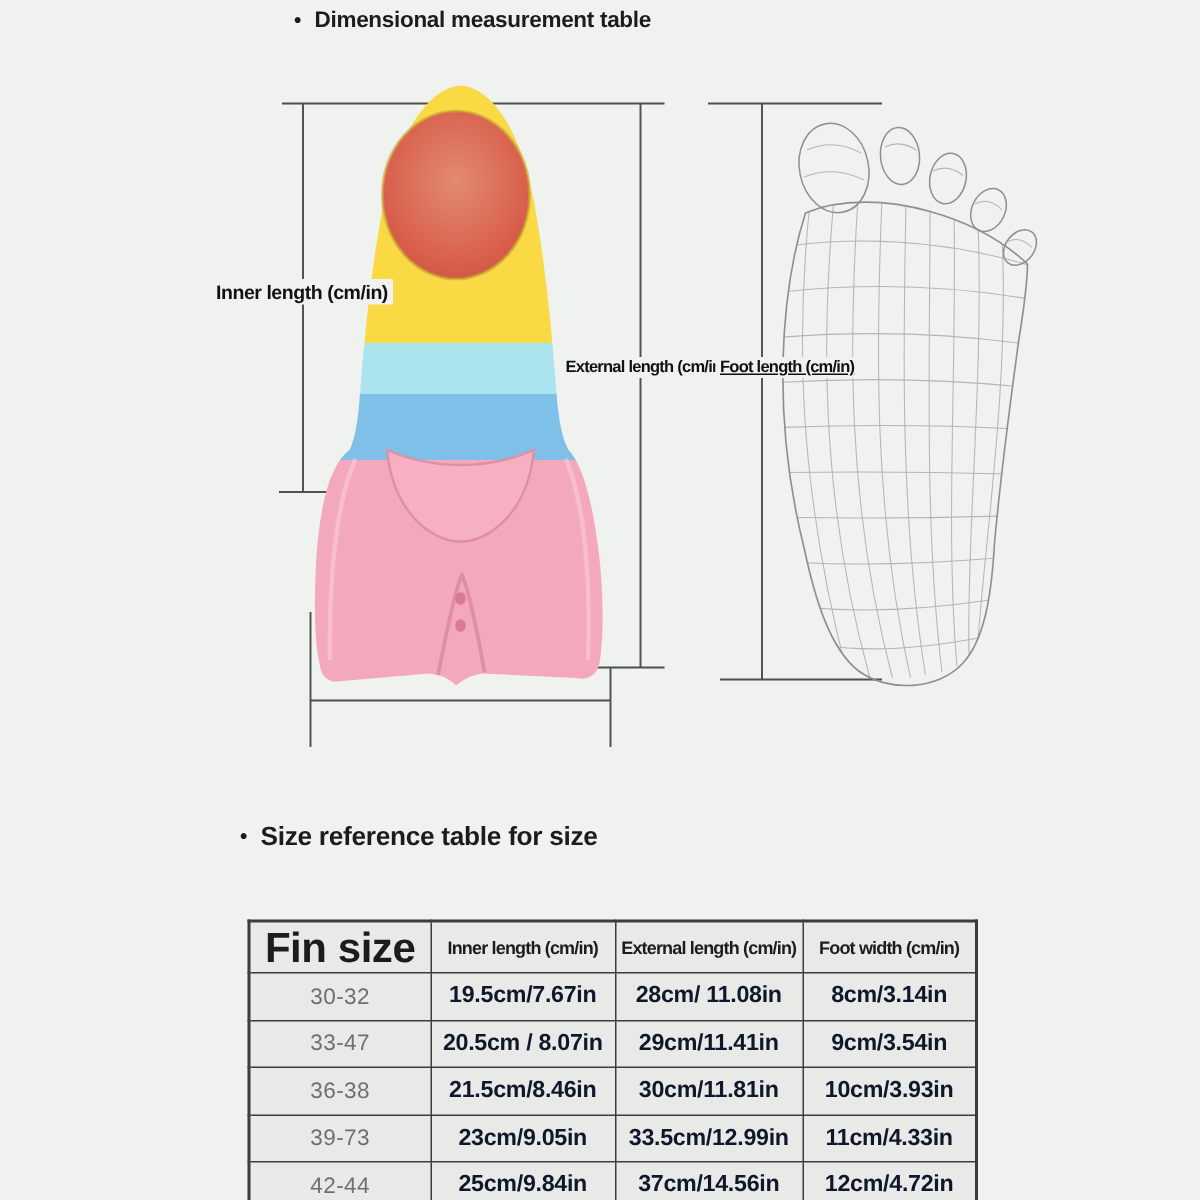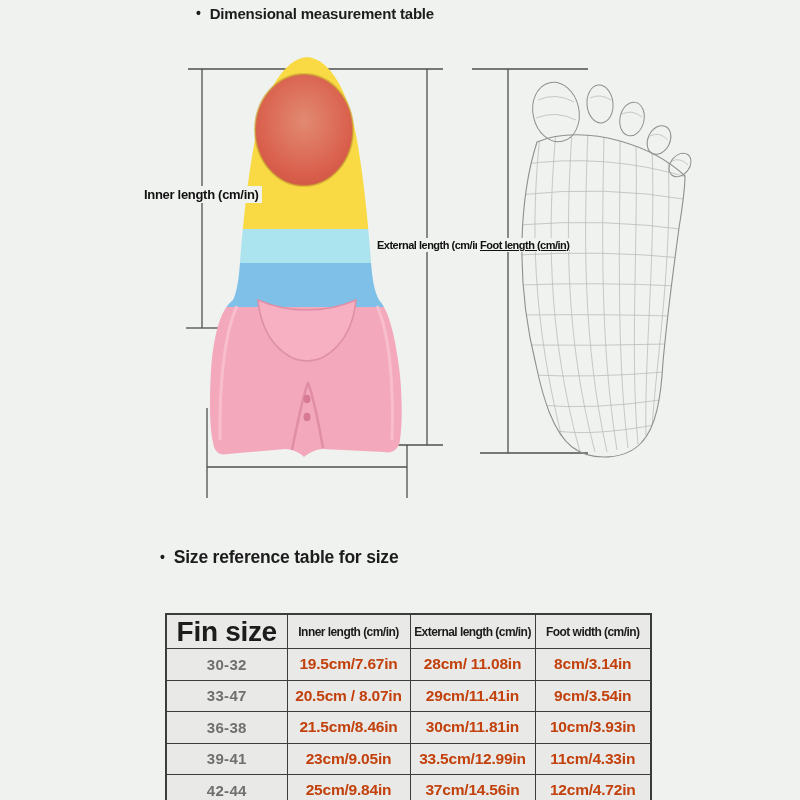--- a/index.html
+++ b/index.html
@@ -42,22 +42,22 @@
   .size-table td,.size-table th{
     border:1.5px solid var(--tborder);
     text-align:center;vertical-align:middle;padding:0;overflow:hidden;white-space:nowrap;
   }
   .size-table col.c1{width:121px}.size-table col.c2{width:123px}
   .size-table col.c3{width:125px}.size-table col.c4{width:116px}
   .size-table thead th{height:33px;}
   .size-table tbody td{height:30.5px;}
   .th-big{font-size:28px;font-weight:bold;letter-spacing:-0.3px;}
   .th-sm{font-size:12px;font-weight:bold;letter-spacing:-0.55px;}
-  .cell-size{font-size:15px;color:#6f6f6f;font-weight:bold;letter-spacing:0.3px;}
-  .cell-val{font-size:15.5px;font-weight:bold;color:#c2410c;letter-spacing:-0.2px;}
+  .cell-size{font-size:15px;color:#6f6f6f;font-weight:normal;letter-spacing:0.3px;}
+  .cell-val{font-size:15.5px;font-weight:bold;color:#0f172a;letter-spacing:-0.2px;}
 </style>
 </head>
 <body>
 
 <div class="stage">
 
   <div class="sec-title t1">
     <span class="dot">•</span>
     <span>Dimensional measurement table</span>
   </div>
@@ -209,21 +209,21 @@
         <td class="cell-val">29cm/11.41in</td>
         <td class="cell-val">9cm/3.54in</td>
       </tr>
       <tr>
         <td class="cell-size">36-38</td>
         <td class="cell-val">21.5cm/8.46in</td>
         <td class="cell-val">30cm/11.81in</td>
         <td class="cell-val">10cm/3.93in</td>
       </tr>
       <tr>
-        <td class="cell-size">39-41</td>
+        <td class="cell-size">39-73</td>
         <td class="cell-val">23cm/9.05in</td>
         <td class="cell-val">33.5cm/12.99in</td>
         <td class="cell-val">11cm/4.33in</td>
       </tr>
       <tr>
         <td class="cell-size">42-44</td>
         <td class="cell-val">25cm/9.84in</td>
         <td class="cell-val">37cm/14.56in</td>
         <td class="cell-val">12cm/4.72in</td>
       </tr>

